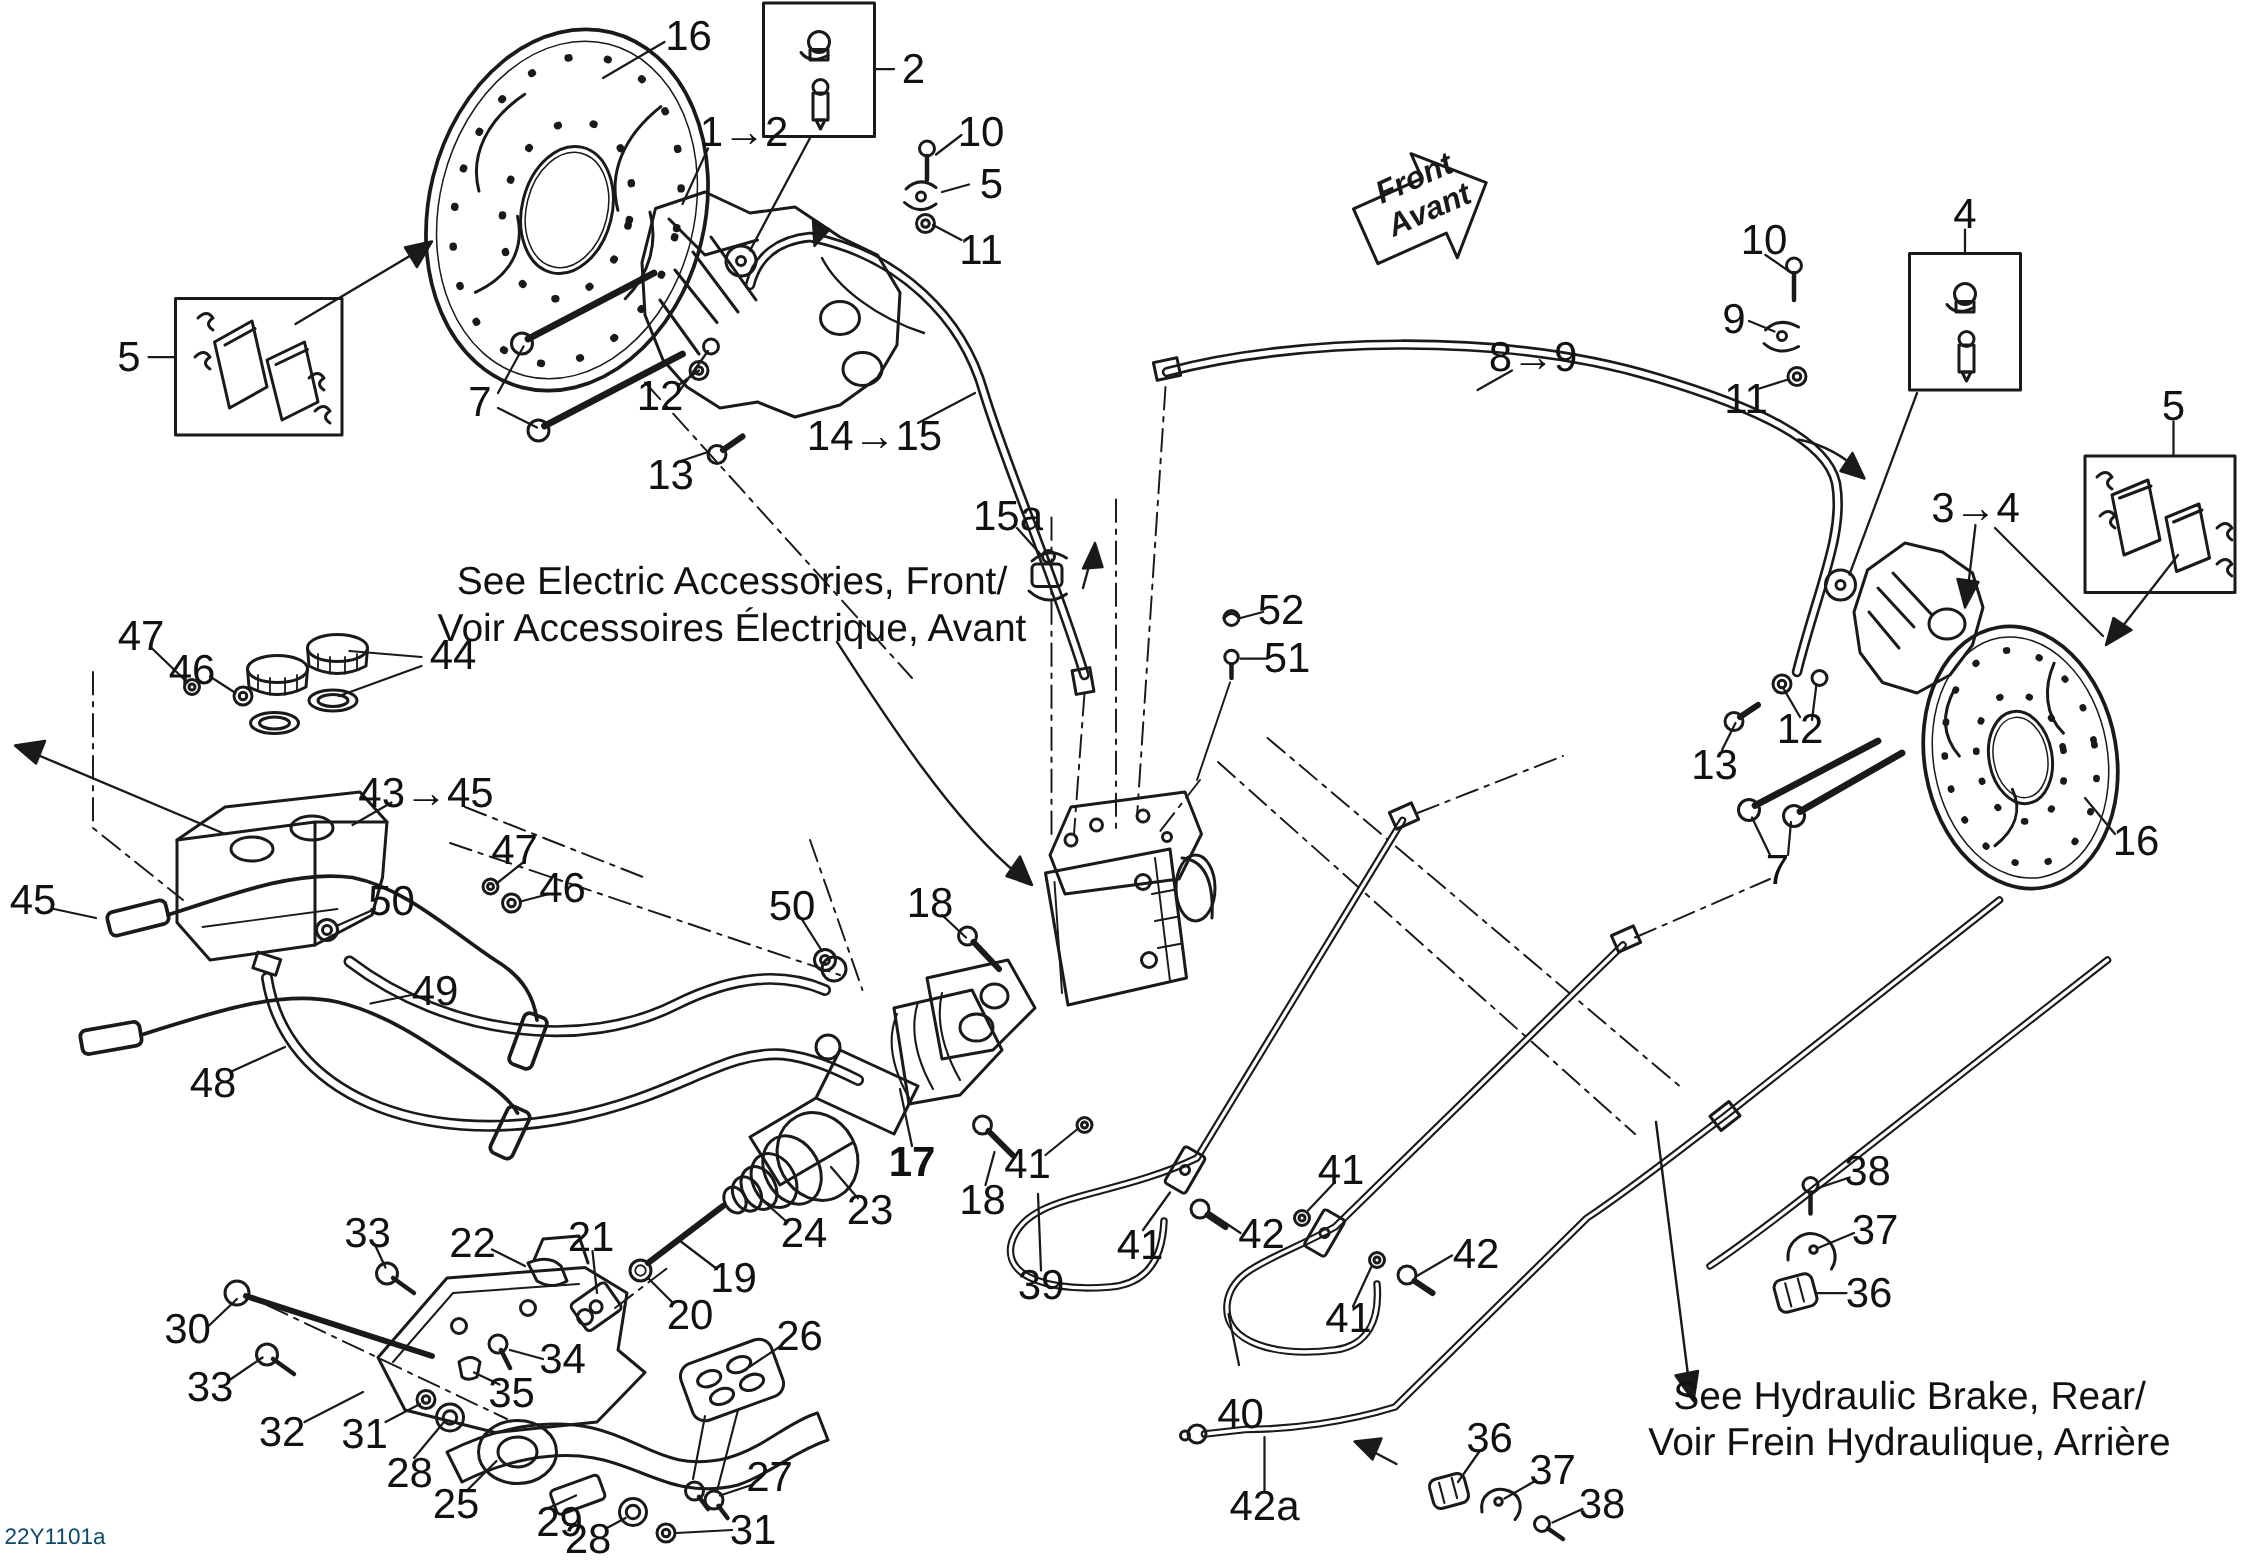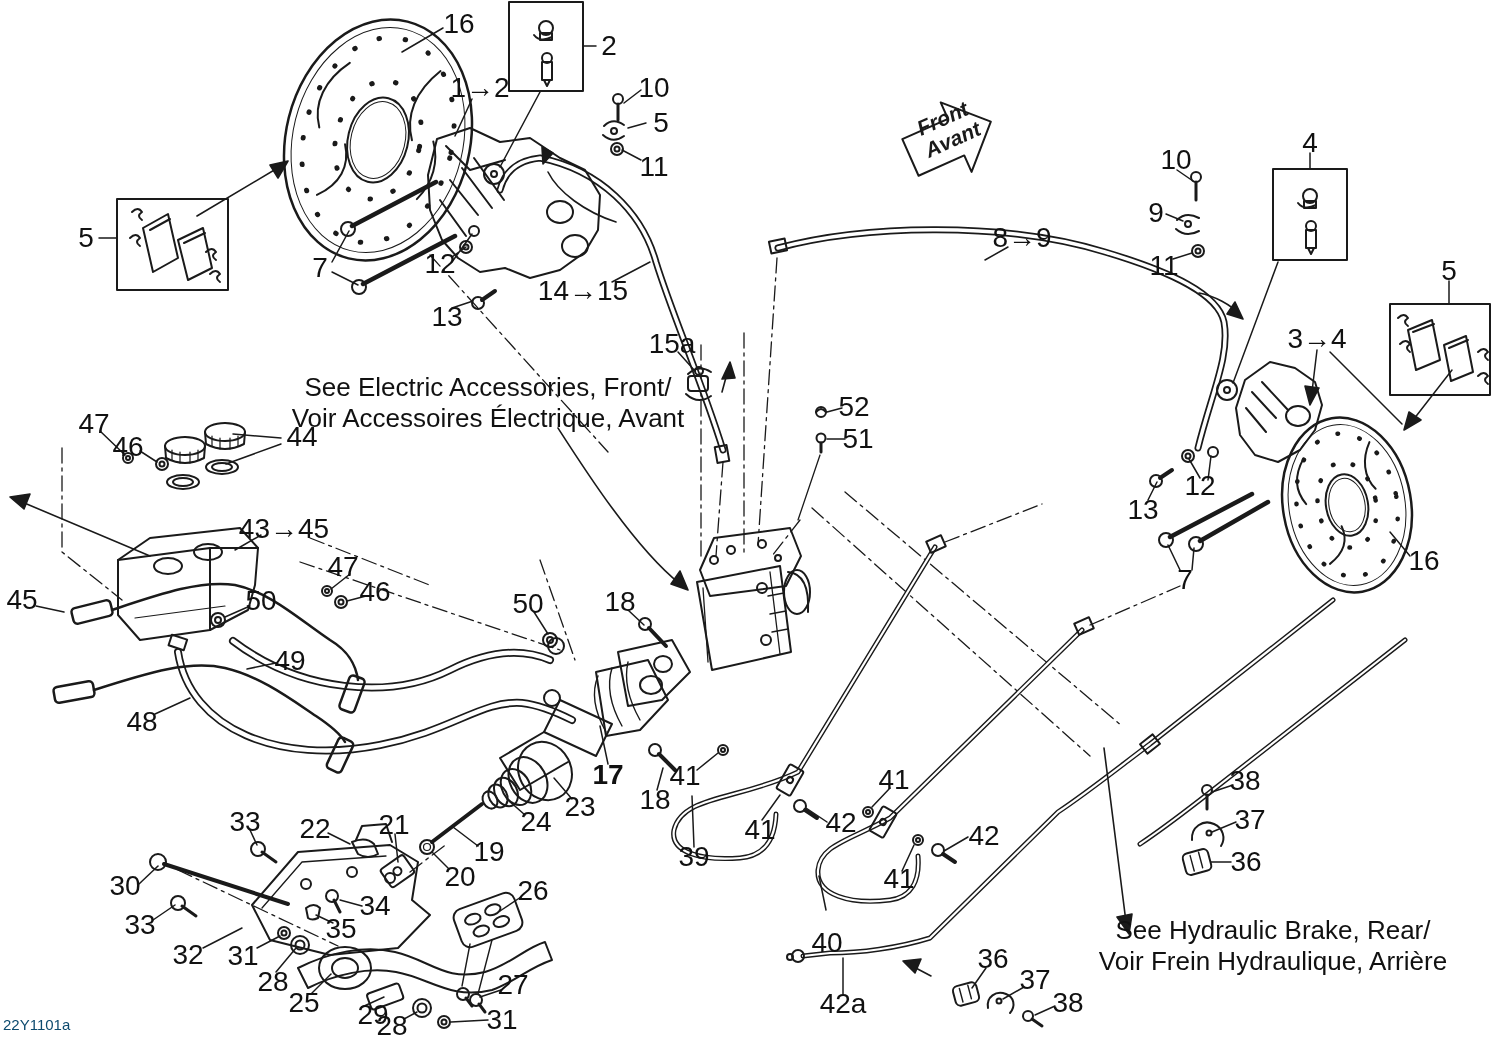--- a/index.html
+++ b/index.html
@@ -485,21 +485,21 @@
     <div>See Electric Accessories, Front/</div>
     <div>Voir Accessoires Électrique, Avant</div>
   </div>
   <div class="note" style="left:1273px;top:946px;">
     <div>See Hydraulic Brake, Rear/</div>
     <div>Voir Frein Hydraulique, Arrière</div>
   </div>
   <div class="code">22Y1101a</div>
 <div class="callout" style="left: 459px; top: 24px;">16</div>
     <div class="callout" style="left: 609px; top: 46px;">2</div>
-    <div class="callout" style="left: 480px; top: 88px;">1→2</div>
+    <div class="callout" style="left: 496px; top: 88px;">1→2</div>
     <div class="callout" style="left: 654px; top: 88px;">10</div>
     <div class="callout" style="left: 661px; top: 123px;">5</div>
     <div class="callout" style="left: 654px; top: 167px;">11</div>
     <div class="callout" style="left: 86px; top: 238px;">5</div>
     <div class="callout" style="left: 320px; top: 268px;">7</div>
     <div class="callout" style="left: 440px; top: 264px;">12</div>
     <div class="callout" style="left: 447px; top: 317px;">13</div>
     <div class="callout" style="left: 583px; top: 291px;">14→15</div>
     <div class="callout" style="left: 672px; top: 344px;">15a</div>
     <div class="callout" style="left: 1022px; top: 238px;">8→9</div>

